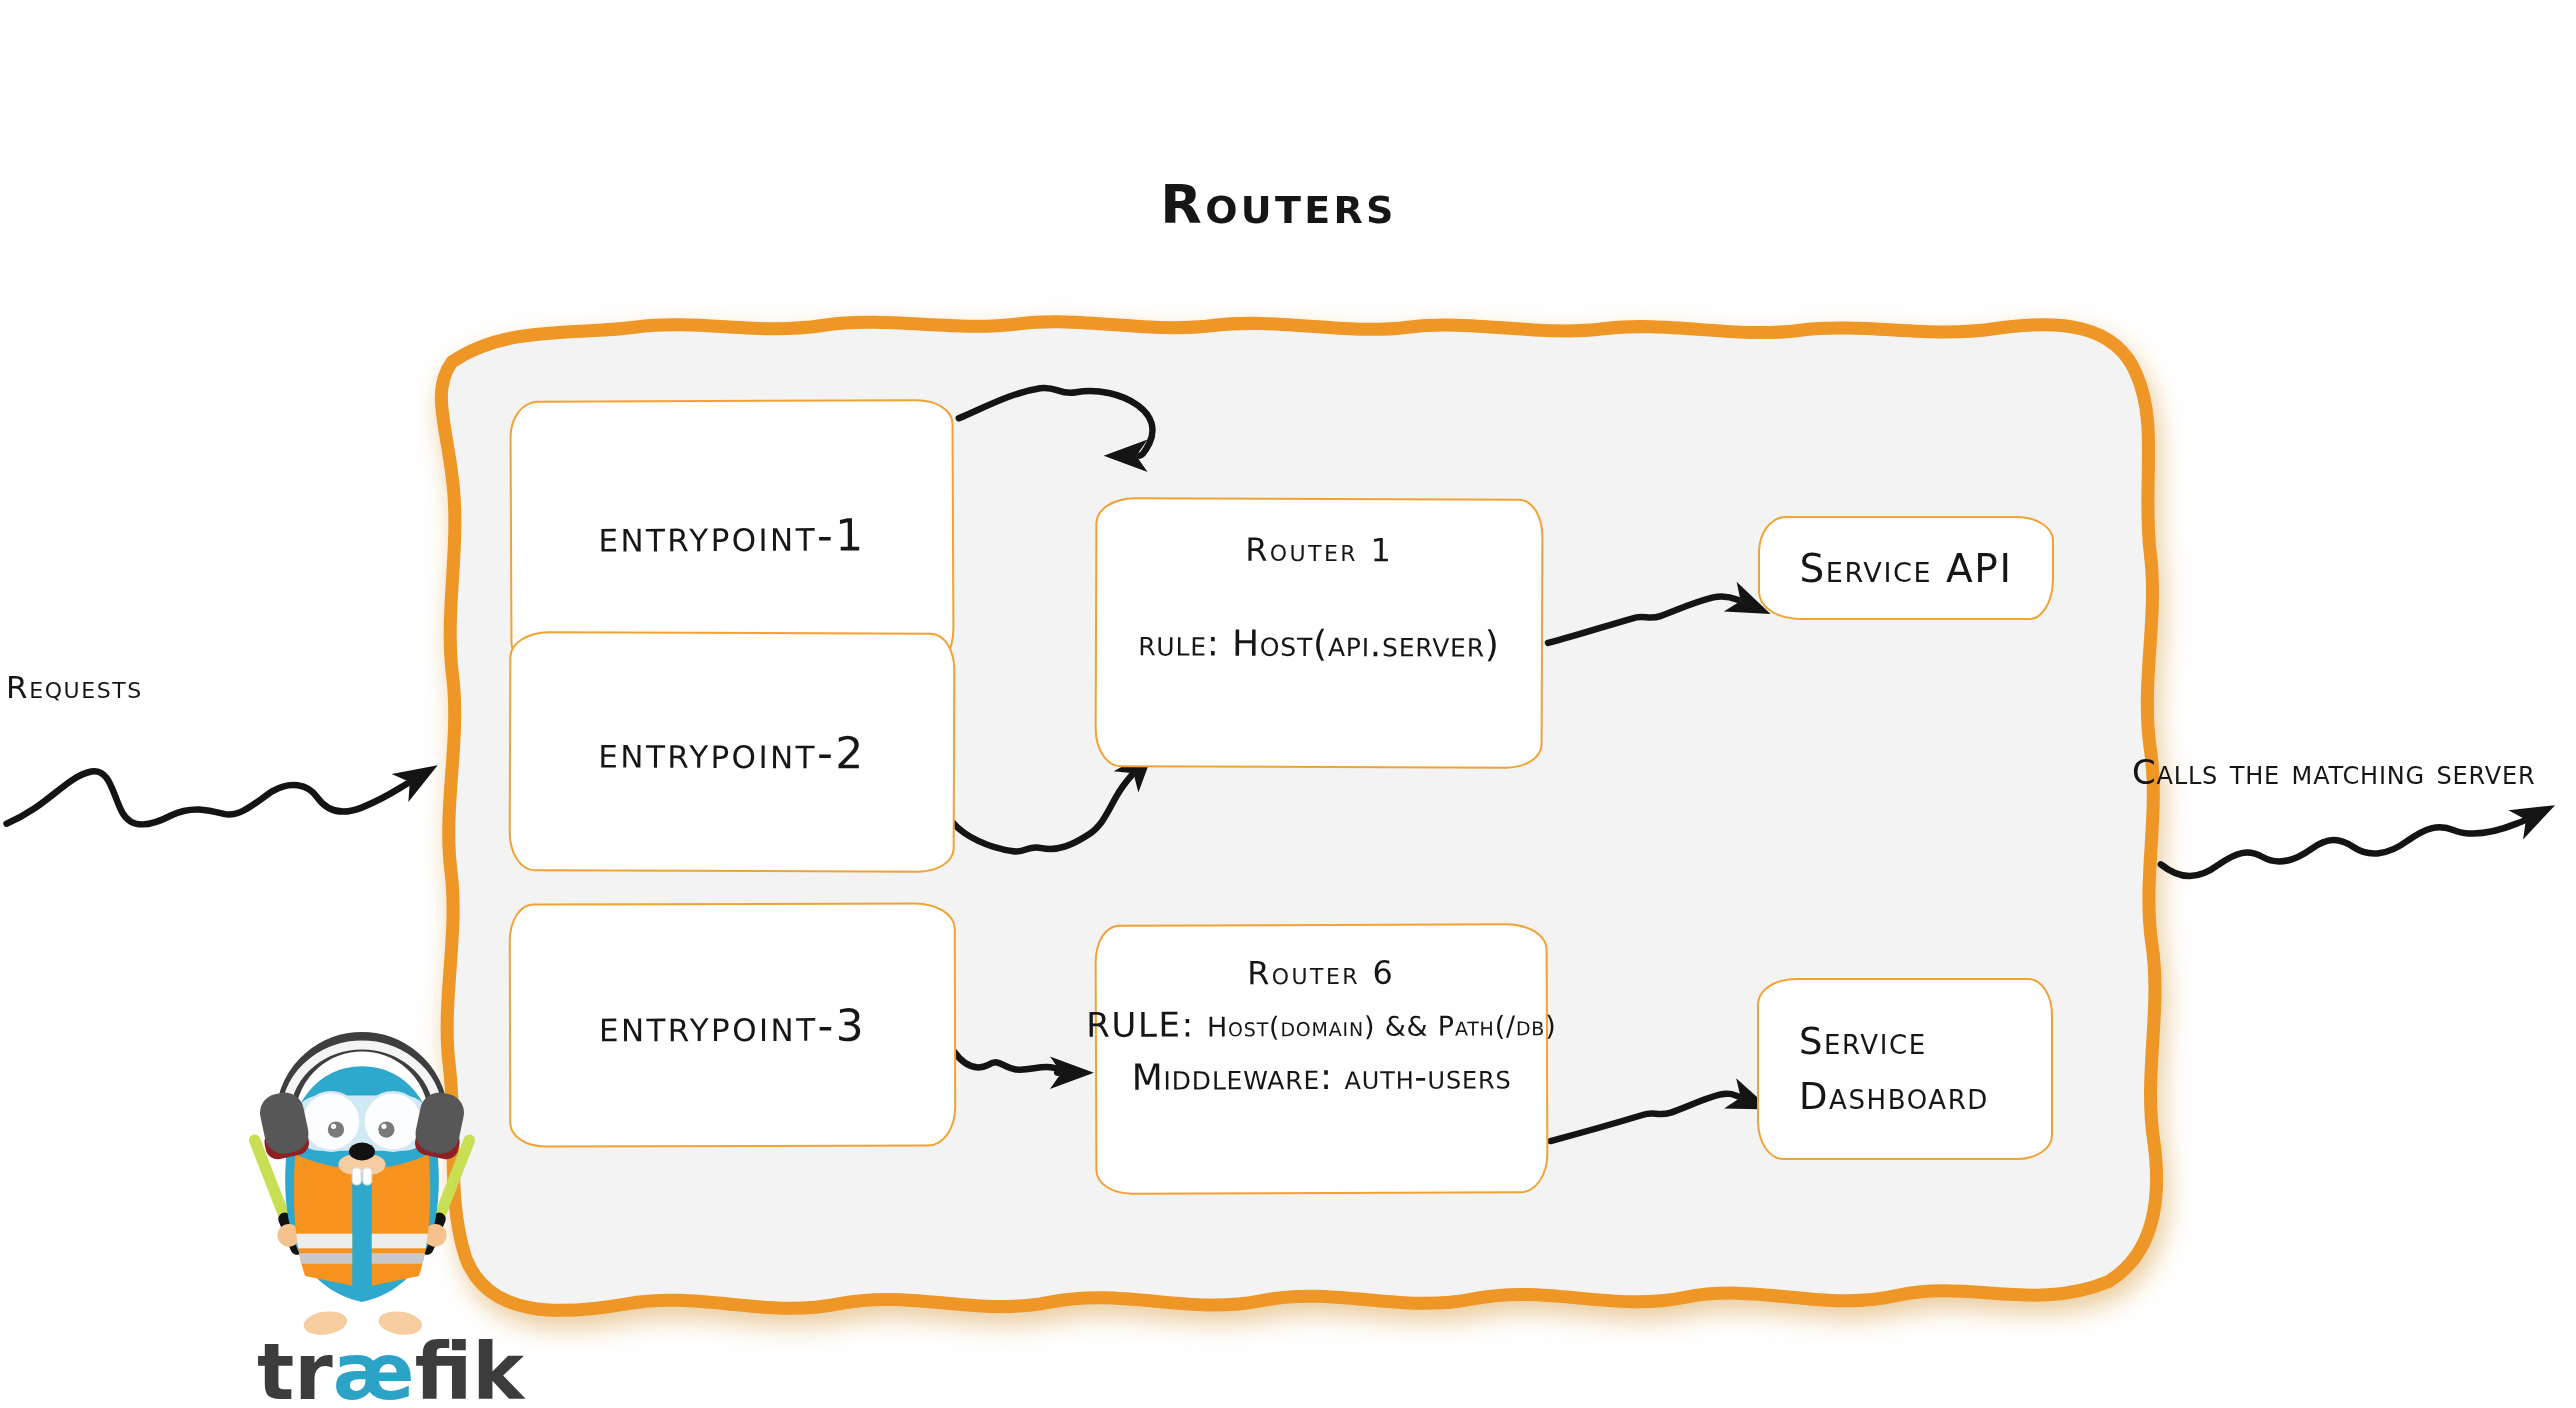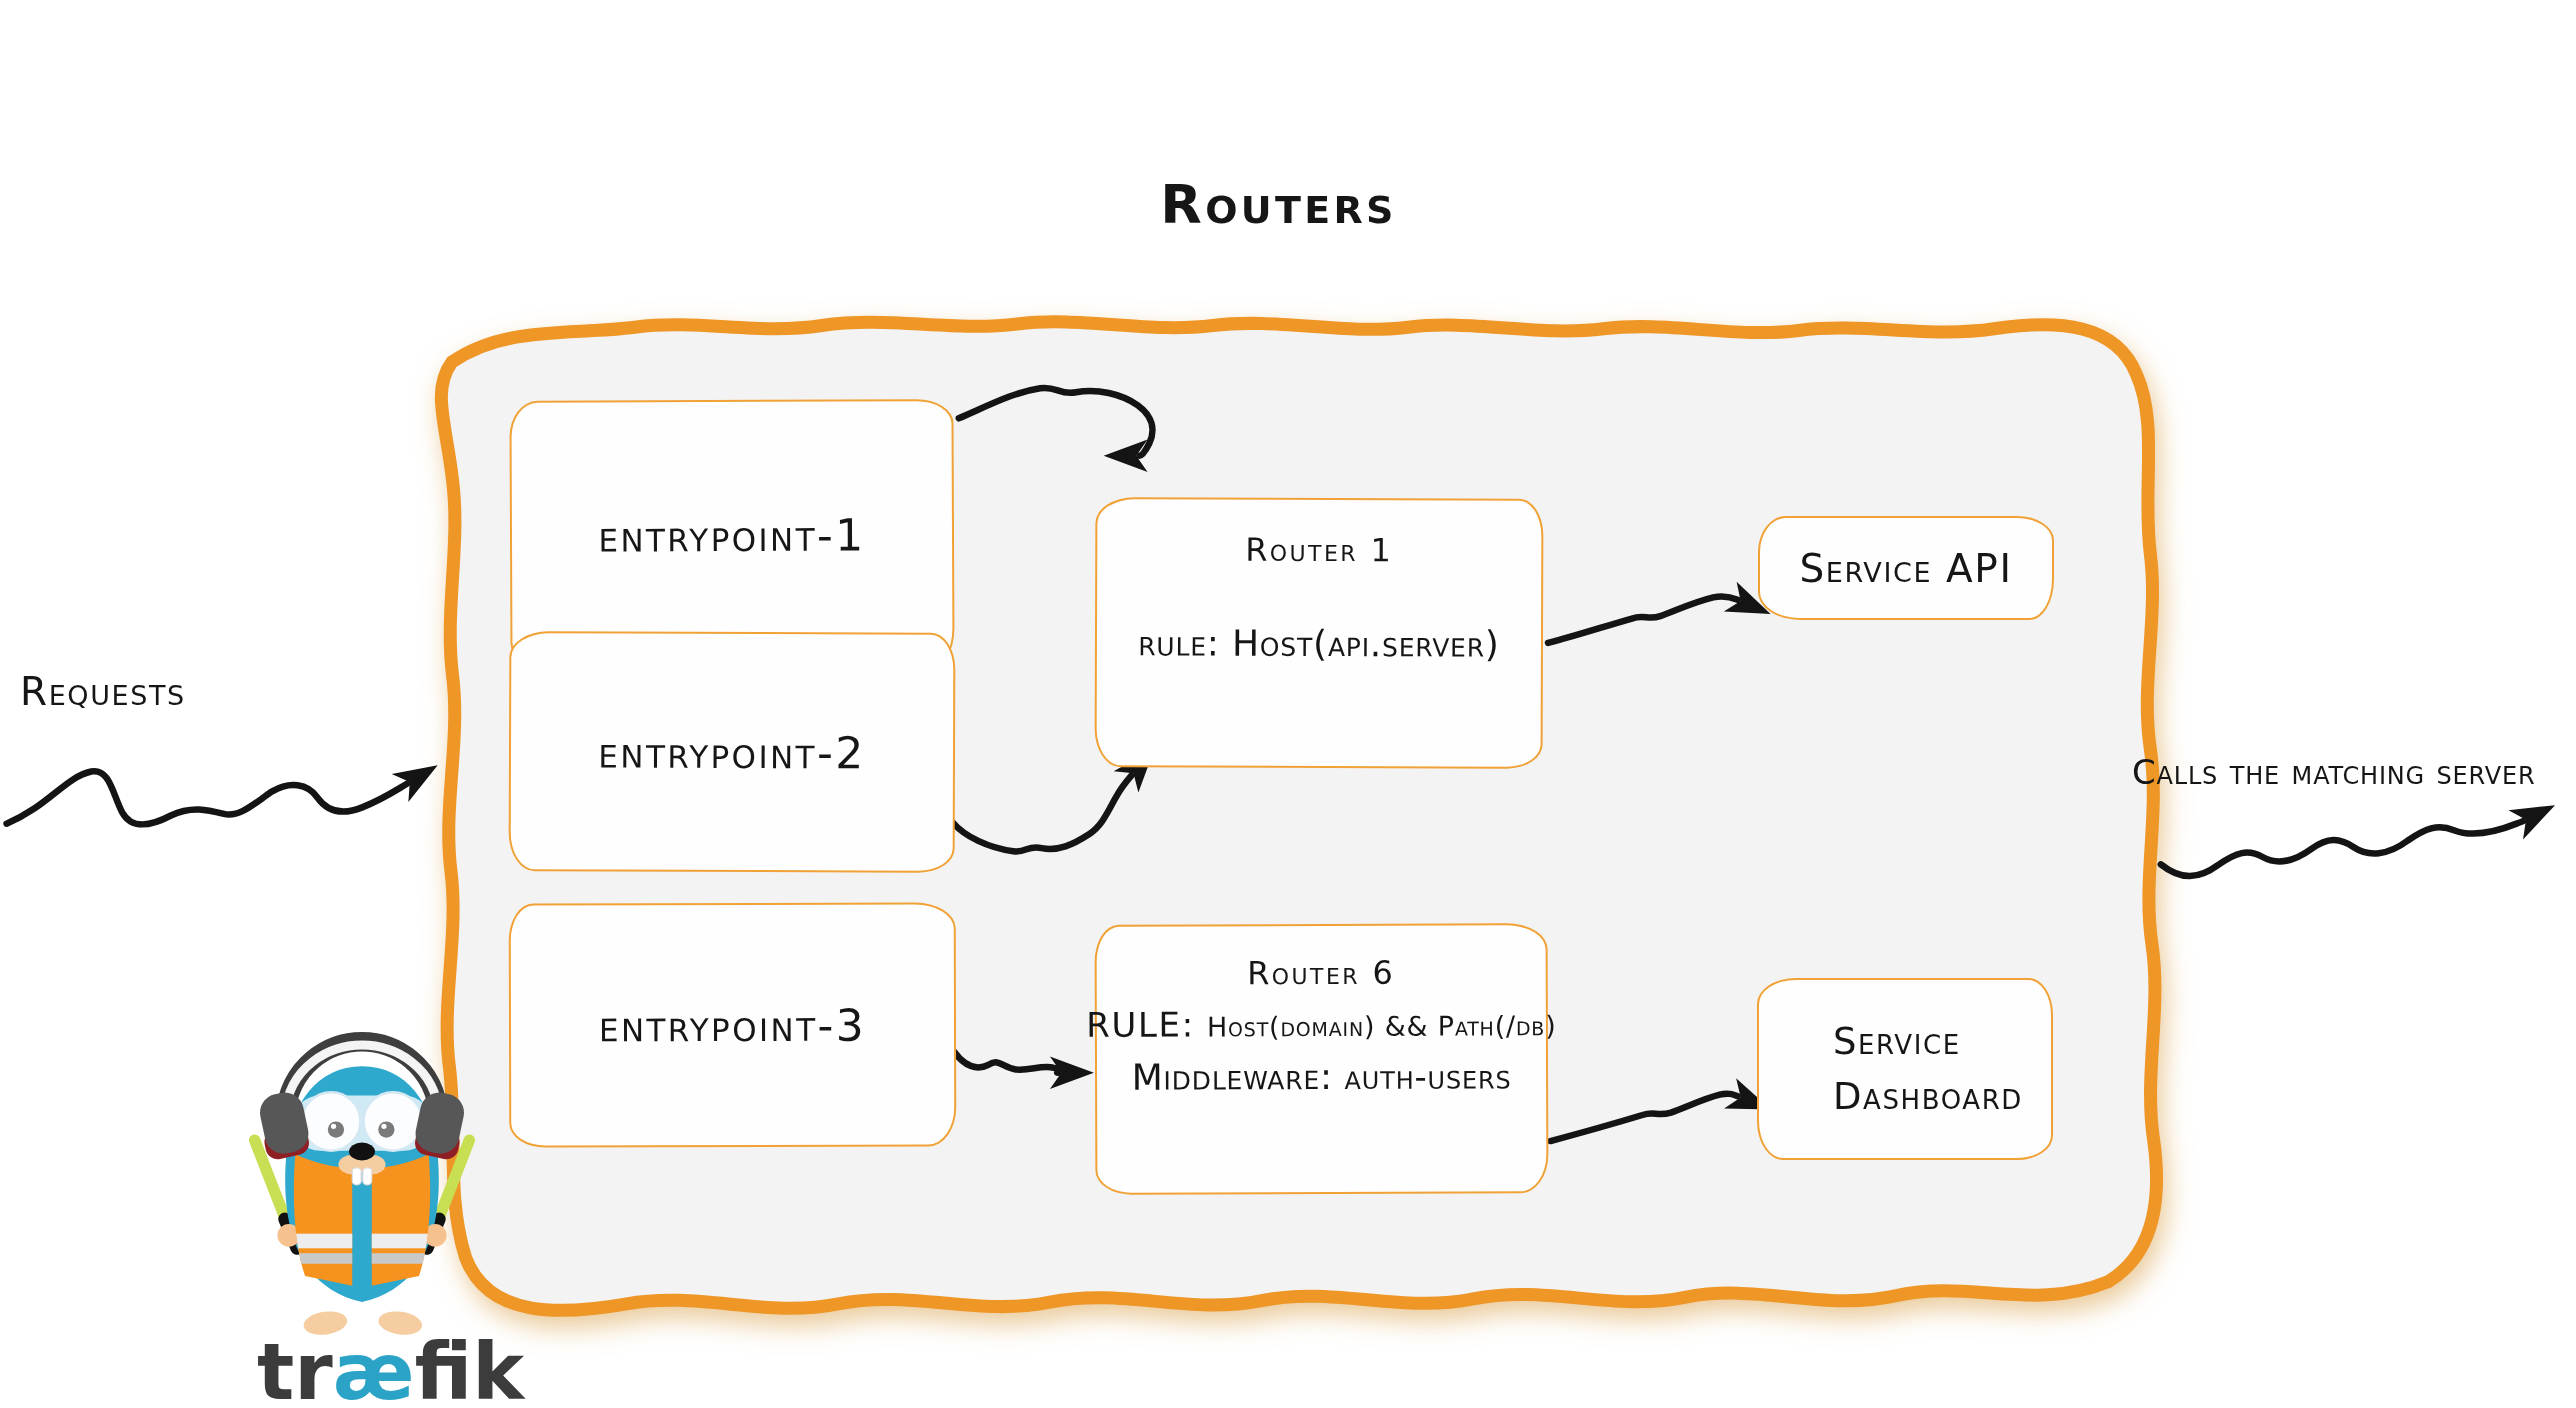--- a/index.html
+++ b/index.html
@@ -39,26 +39,26 @@
   .router2{left:1095px;top:924px;width:453px;height:270px;justify-content:flex-start;padding-top:28px;gap:11.4px;transform:rotate(-0.2deg);}
   .router-title{font-size:32px;letter-spacing:2.4px;}
   .router-line{font-size:36px;letter-spacing:0.8px;}
   .router-line .lbl{font-size:36px;margin-top:46px;}
   .router2 .rule-line .lbl{font-size:34px;letter-spacing:1.6px;}
   .router2 .rule-line .val{font-size:27px;}
   .router2 .mw-line{font-size:34px;letter-spacing:0.8px;}
   .svc-api{left:1758px;top:516px;width:296px;height:104px;font-size:39px;letter-spacing:1.6px;}
   .svc-dash{
     left:1757px;top:978px;width:296px;height:182px;
-    align-items:flex-start;justify-content:center;padding-left:74px;
+    align-items:flex-start;justify-content:center;padding-left:40px;
     font-size:37px;letter-spacing:1.6px;line-height:1.5;white-space:normal;
   }
   .svc-dash-label{width:187px;}
   
-  .requests-label{left:20px;top:669px;font-size:39px;letter-spacing:1.6px;}
+  .requests-label{left:6px;top:669px;font-size:31px;letter-spacing:1.6px;}
   .calls-label{left:2132px;top:752px;font-size:34px;letter-spacing:0.8px;}
   
   .logo-text{
     left:257px;top:1327px;font-size:78px;font-weight:bold;letter-spacing:0;
     color:var(--logo-gray,#3C3C3C);z-index:4;white-space:nowrap;
   }
   .logo-text .ae{color:var(--logo-teal,#2BA3C7);}
   .mascot{left:240px;top:1032px;z-index:3;}
   svg{display:block;}
   .layer0{left:0;top:0;z-index:0;}

